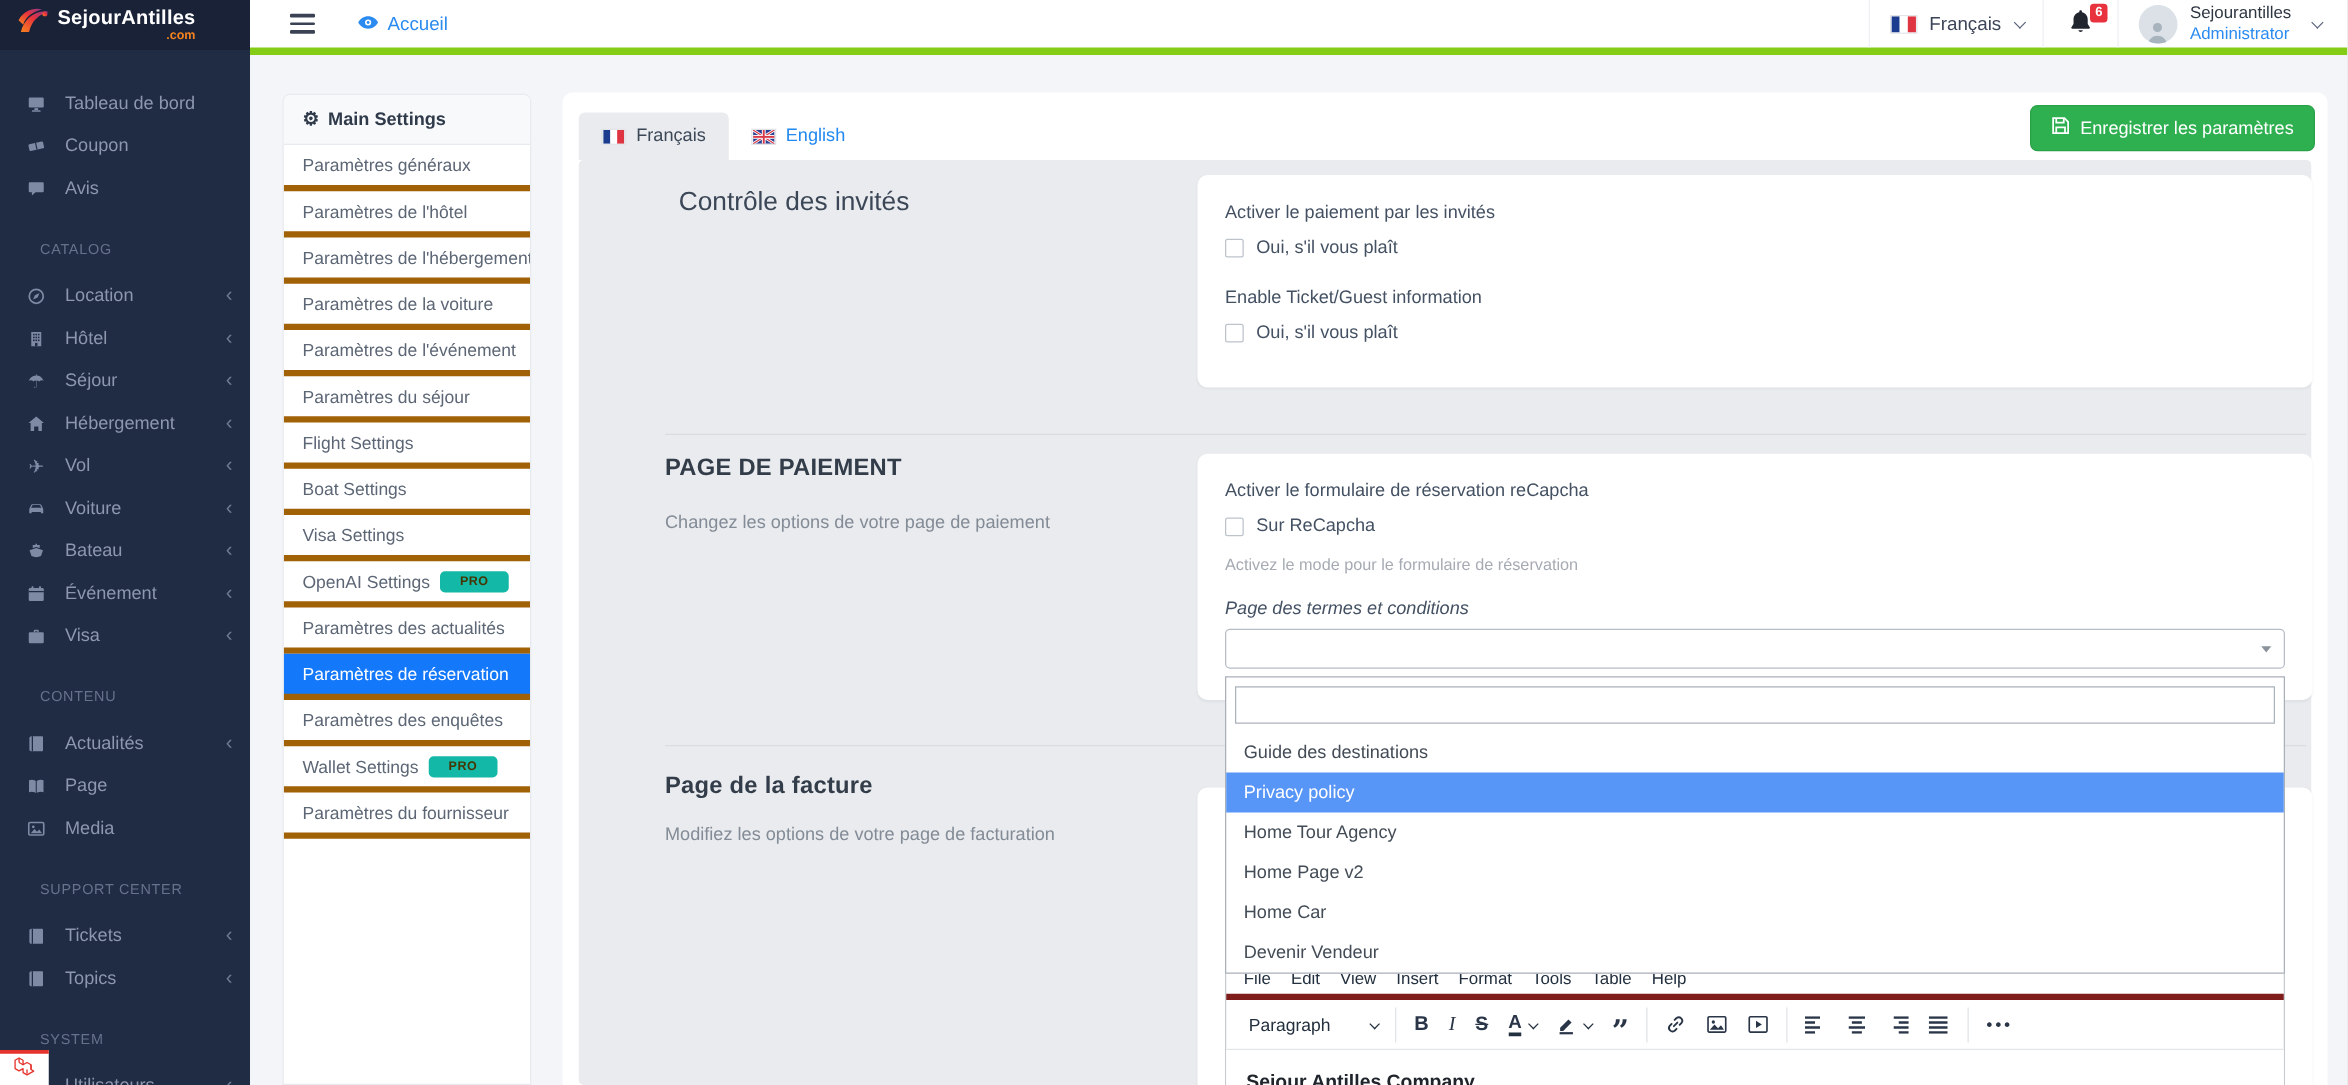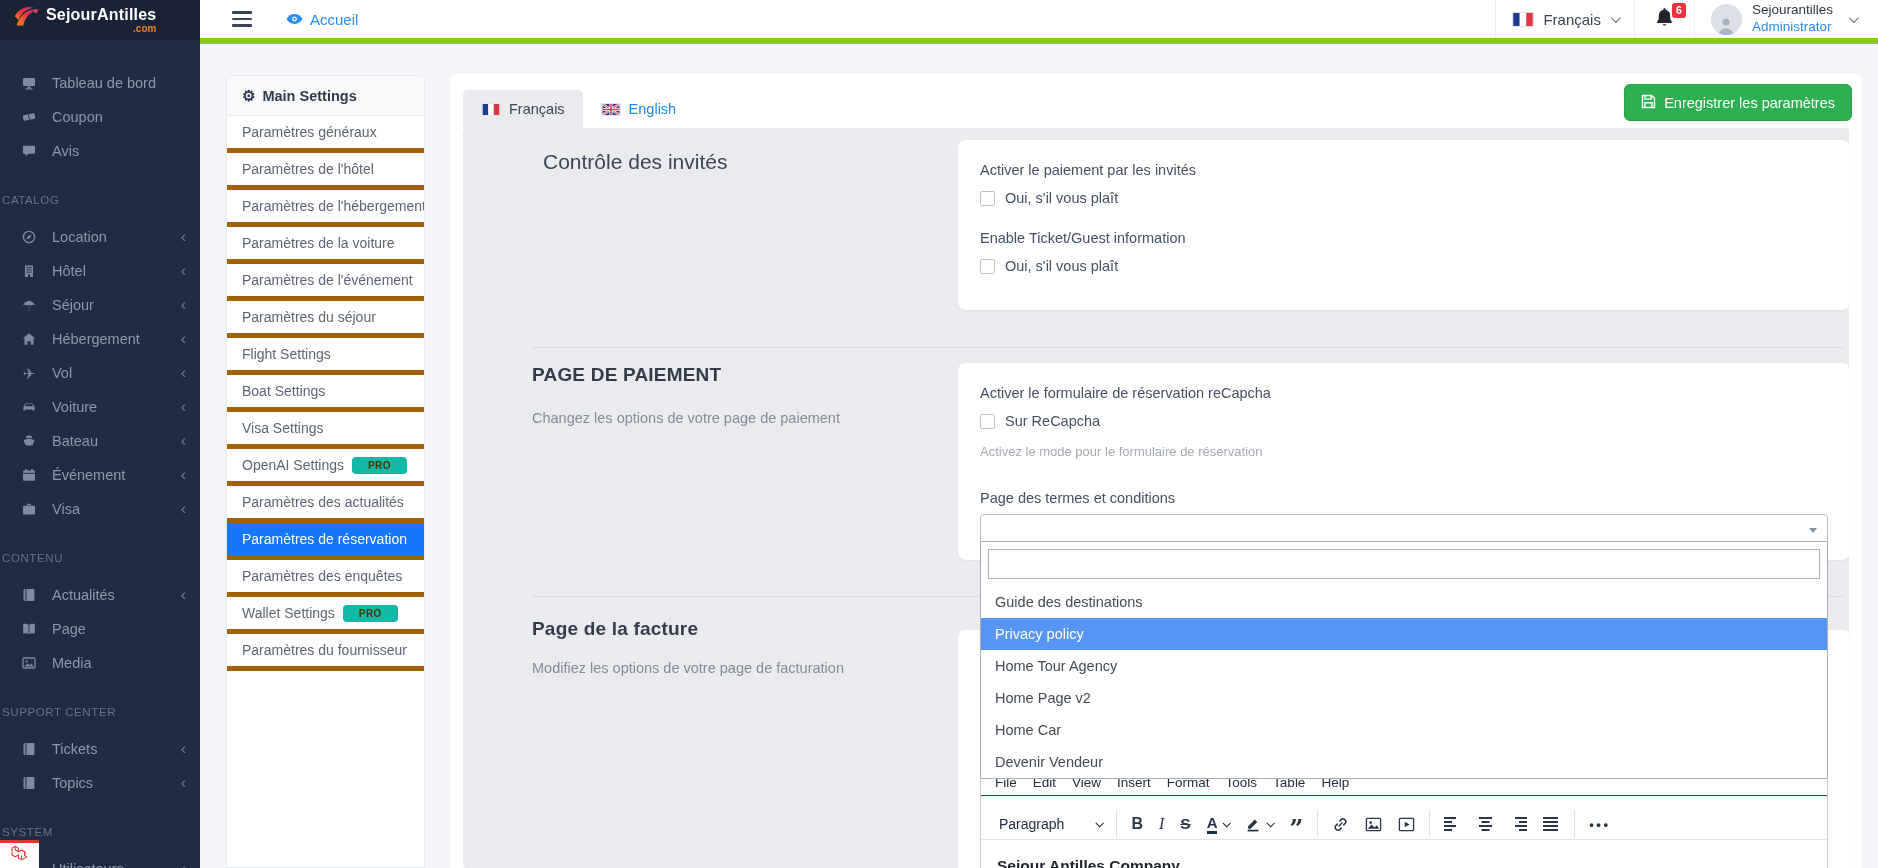--- a/index.html
+++ b/index.html
@@ -11,21 +11,21 @@
 .logo { height:40px; background:#1a2238; display:flex; align-items:center; padding-left:12px; gap:4px; }
 .brand { display:flex; flex-direction:column; line-height:1; }
 .brand-name { color:#fff; font-weight:700; font-size:16px; letter-spacing:.2px; }
 .brand-tld { color:#f5821f; font-size:10px; font-weight:700; text-align:right; margin-top:1px; }
 .sb-nav { padding-top:26px; }
 .sb-item { height:34px; display:flex; align-items:center; padding:0 14px 0 20px; color:#8d97ad; font-size:14.5px; }
 .sb-ico { width:18px; margin-right:14px; display:flex; justify-content:center; align-items:center; color:#7e89a3; font-size:15px; line-height:1; }
 .sb-ico svg { display:block; }
 .sb-label { flex:1; white-space:nowrap; }
 .sb-chev { color:#6f7a93; font-size:16px; line-height:1; }
-.sb-header { margin:22px 0 10px; height:20px; padding-left:2px; font-size:11.5px; color:#67718c; letter-spacing:.6px; display:flex; align-items:center; }
+.sb-header { margin:22px 0 10px; height:20px; padding-left:32px; font-size:11.5px; color:#67718c; letter-spacing:.6px; display:flex; align-items:center; }
 .debugbar { position:absolute; left:0; bottom:0; width:39px; height:28px; background:#fff; border-top:3px solid #e5332d; display:flex; align-items:center; justify-content:center; z-index:50; }
 
 
 .topbar { position:absolute; left:200px; top:0; right:0; height:44px; background:#fff; border-bottom:6px solid #84cc16; display:flex; align-items:center; z-index:30; }
 .hamburger { margin-left:32px; display:flex; flex-direction:column; gap:4px; cursor:pointer; }
 .hamburger span { width:20px; height:2.4px; background:#3a4254; border-radius:1px; }
 .home-link { margin-left:34px; display:flex; align-items:center; gap:7px; color:#2b8bf0; font-size:15px; }
 .topbar-right { margin-left:auto; display:flex; align-items:stretch; height:100%; }
 .tb-sec { display:flex; align-items:center; padding:0 16px; border-left:1px solid #eef0f3; position:relative; }
 .tb-lang-label { margin-left:9px; color:#3c4457; font-size:15px; }
@@ -70,21 +70,21 @@
 
 .dropdown { position:absolute; left:517px; top:413px; width:848px; background:#fff; border:1px solid #a9b0b8; z-index:30; }
 .dd-search { margin:7px; height:30px; border:1px solid #aab2ba; width:calc(100% - 14px); padding:0 8px; font-size:14px; font-family:"Liberation Sans",sans-serif; outline:none; }
 .dd-opt { height:32px; display:flex; align-items:center; padding:0 14px; font-size:14.5px; color:#434c56; cursor:pointer; }
 .dd-opt.selected { background:#5795f7; color:#fff; }
 
 
 .editor { margin-top:116px; border:1px solid #c6cbd0; background:#fff; }
 .ed-menubar { height:26px; display:flex; align-items:center; padding:0 6px; }
 .ed-menu-item { font-size:13.5px; color:#222f3e; padding:0 8px; cursor:pointer; }
-.ed-toolbar { height:44px; border-top:1px solid #7f1d1d; display:flex; align-items:flex-start; padding:14px 4px; color:#2a3648; }
+.ed-toolbar { height:44px; border-top:5px solid #7f1d1d; display:flex; align-items:center; padding:14px 4px; color:#2a3648; }
 .ed-group { display:flex; align-items:center; gap:16px; padding:0 14px; height:28px; border-right:1px solid #e0e3e7; }
 .ed-group:last-child { border-right:none; }
 .ed-btn { display:flex; align-items:center; cursor:pointer; line-height:1; }
 .para-label { font-size:14px; color:#222f3e; margin-right:26px; }
 .chev-sm { width:6px; height:6px; border-right:1.5px solid #222f3e; border-bottom:1.5px solid #222f3e; transform:rotate(45deg) translateY(-1px); margin-left:6px; }
 .b-bold { font-weight:800; font-size:16px; }
 .b-italic { font-style:italic; font-size:16px; font-family:"Liberation Serif",serif; }
 .b-strike { text-decoration:line-through; font-size:15.5px; font-weight:600; }
 .b-tc { font-weight:700; font-size:15px; border-bottom:3px solid #222f3e; padding-bottom:1px; }
 .b-quote { font-family:"DejaVu Serif",serif; font-size:24px; font-weight:700; line-height:.4; margin-top:10px; }
@@ -491,21 +491,21 @@
 
       <div class="sec-title-big" style="top:236px;">PAGE DE PAIEMENT</div>
       <div class="sec-sub" style="top:282px;">Changez les options de votre page de paiement</div>
       <div class="card" style="left:495px; top:235px; width:892px; height:197px;">
         <div class="f-label">Activer le formulaire de réservation reCapcha</div>
         <div class="cb-row">
           <span class="cb"></span>
           <span class="cb-label">Sur ReCapcha</span>
         </div>
         <div class="helper">Activez le mode pour le formulaire de réservation</div>
-        <div class="f-label" style="margin-top:31px;">Page des termes et conditions</div>
+        <div class="f-label" style="margin-top:20px;font-style:italic;">Page des termes et conditions</div>
         <div class="select-box">
           <span></span>
           <span class="select-arrow"></span>
         </div>
       </div>
 
       <div class="divider" style="top:468px;"></div>
 
       <div class="sec-title-big" style="top:490px;">Page de la facture</div>
       <div class="sec-sub" style="top:532px;">Modifiez les options de votre page de facturation</div>

